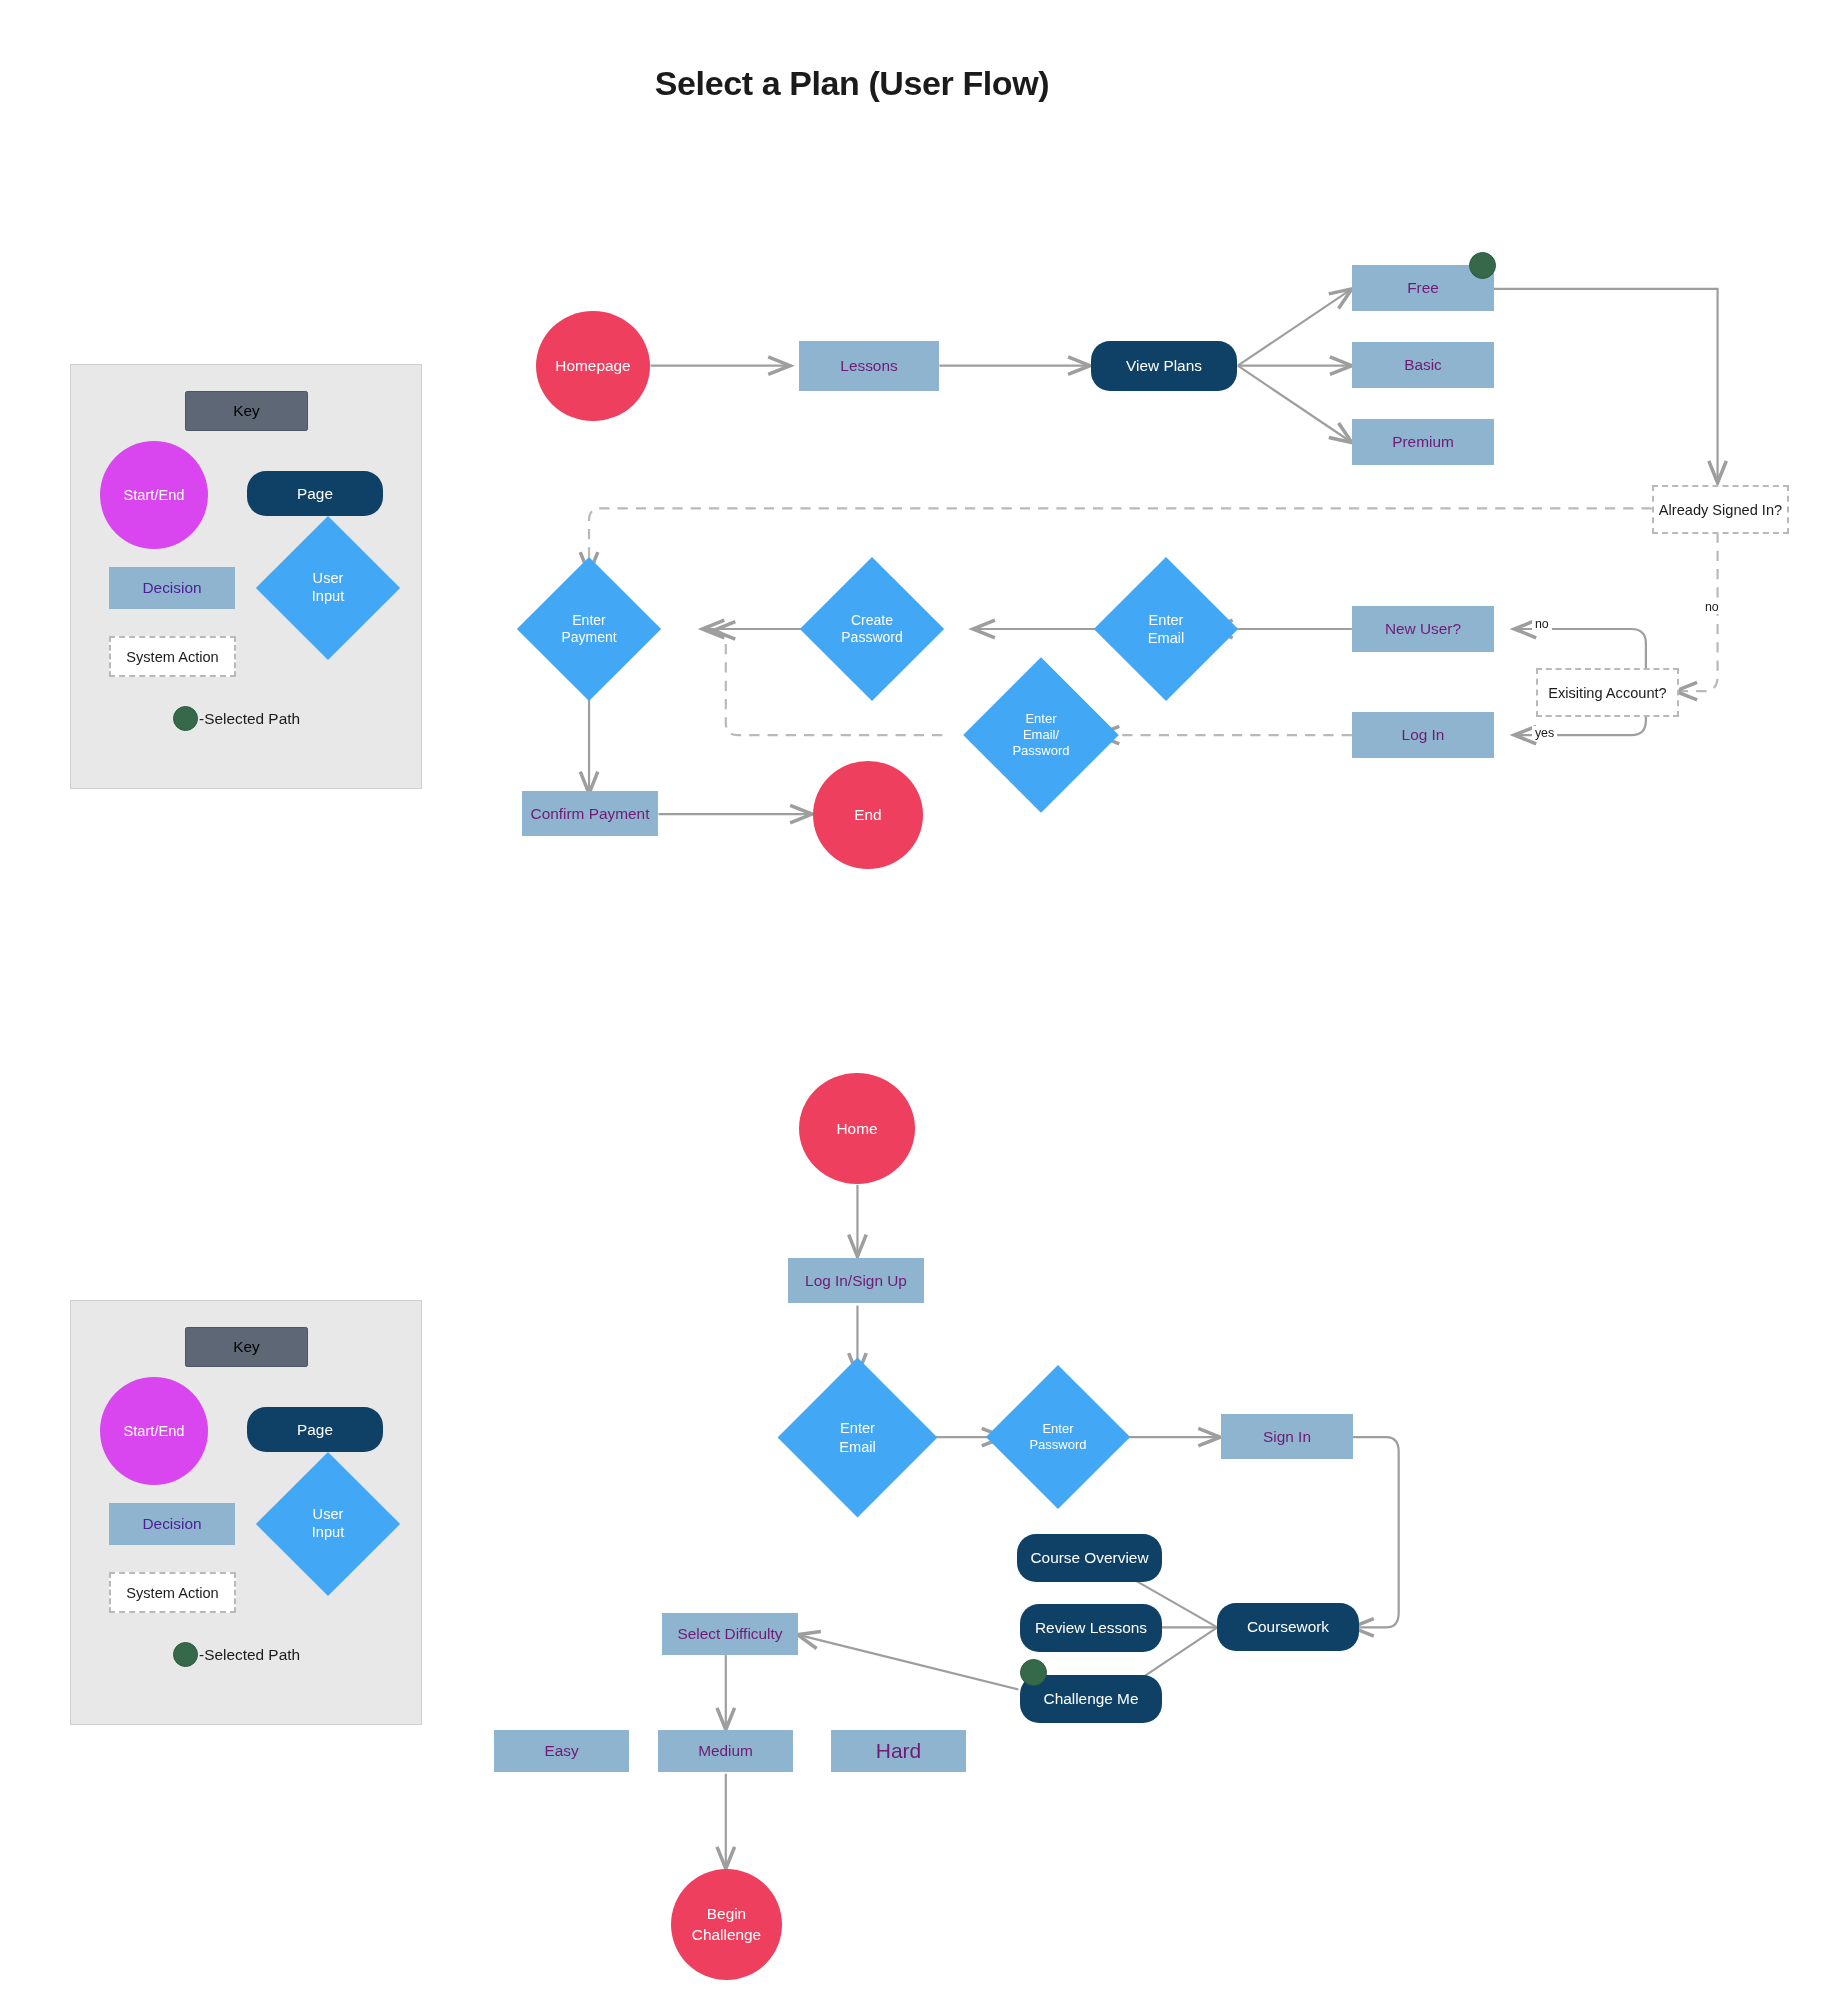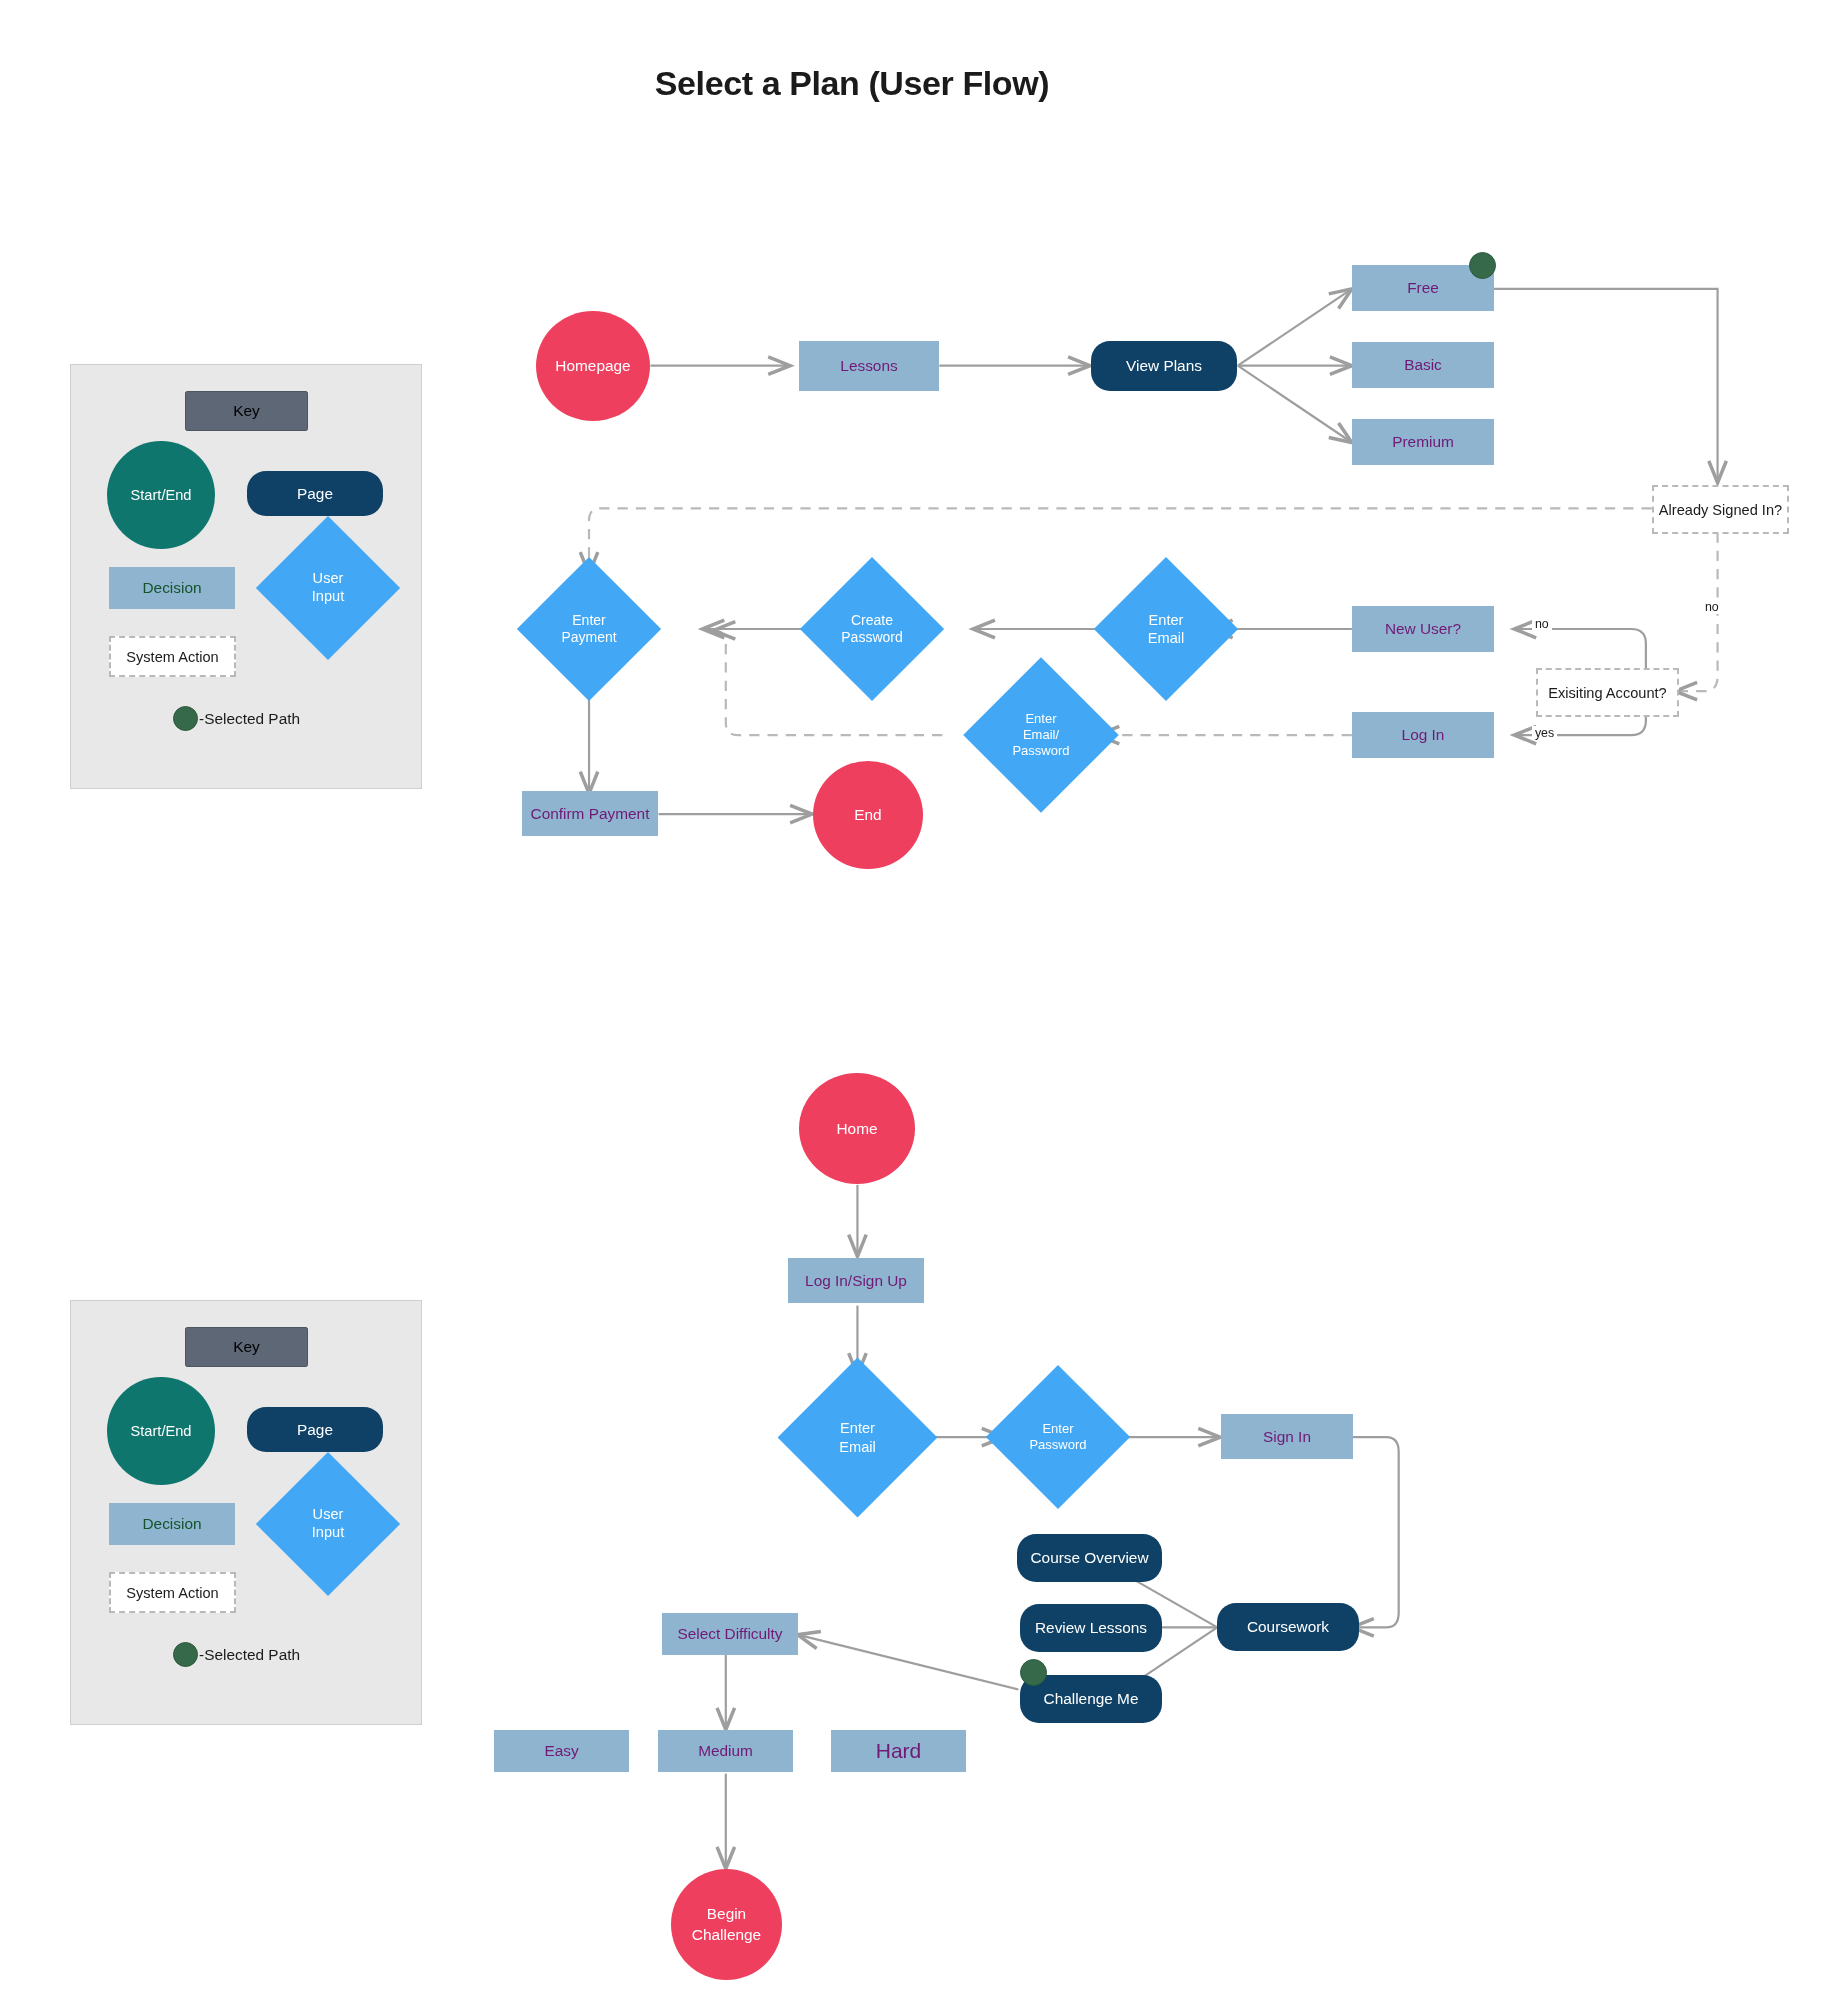--- a/index.html
+++ b/index.html
@@ -21,36 +21,36 @@
     position:absolute;background:#e8e8e8;border:1.5px solid #cfcfcf;
     width:350px;height:423px;
   }
   .key-header{
     position:absolute;background:#5d6775;border:1.5px solid #4d5561;border-radius:2.2px;
     width:121px;height:38px;left:114px;top:26px;
     display:flex;align-items:center;justify-content:center;
     color:#000000;font-size:15.4px;
   }
   .key-start{
-    position:absolute;background:#0f766e;border-radius:50%;
-    width:108px;height:108px;left:36px;top:76px;
+    position:absolute;background:#d946ef;border-radius:50%;
+    width:108px;height:108px;left:29px;top:76px;
     display:flex;align-items:center;justify-content:center;
     color:#ffffff;font-size:14.6px;
   }
   .key-page{
     position:absolute;background:#0e4165;border-radius:19px;
     width:136px;height:45px;left:176px;top:106px;
     display:flex;align-items:center;justify-content:center;
     color:#ffffff;font-size:15.4px;
   }
   .key-decision{
     position:absolute;background:#8fb4d0;
     width:126px;height:42px;left:38px;top:202px;
     display:flex;align-items:center;justify-content:center;
-    color:#14532d;font-size:15.4px;
+    color:#4c1d95;font-size:15.4px;
   }
   .key-input{
     position:absolute;width:102px;height:102px;left:206px;top:172px;
     background:#42a7f5;transform:rotate(45deg);
   }
   .key-input-label{
     position:absolute;left:206px;top:172px;width:102px;height:102px;
     display:flex;flex-direction:column;align-items:center;justify-content:center;
     color:#ffffff;font-size:14.6px;line-height:1.22;
   }

